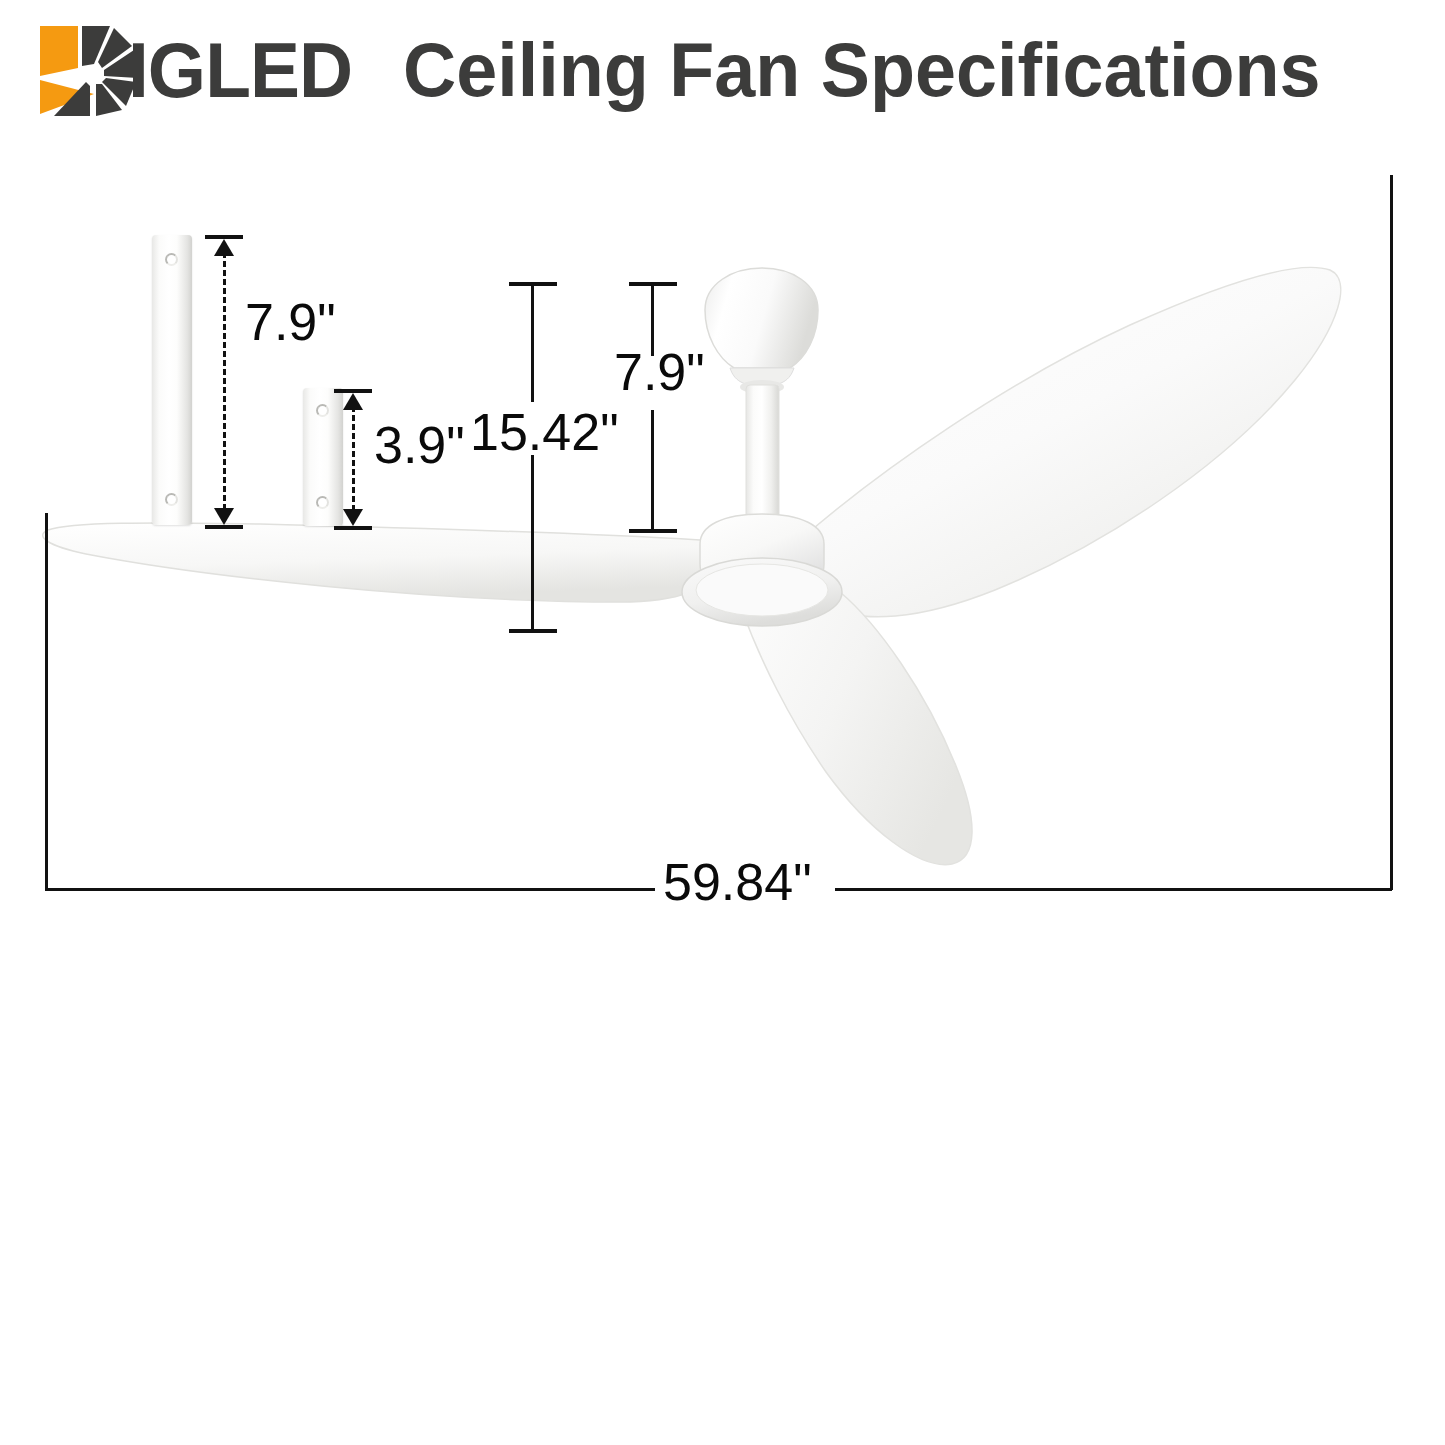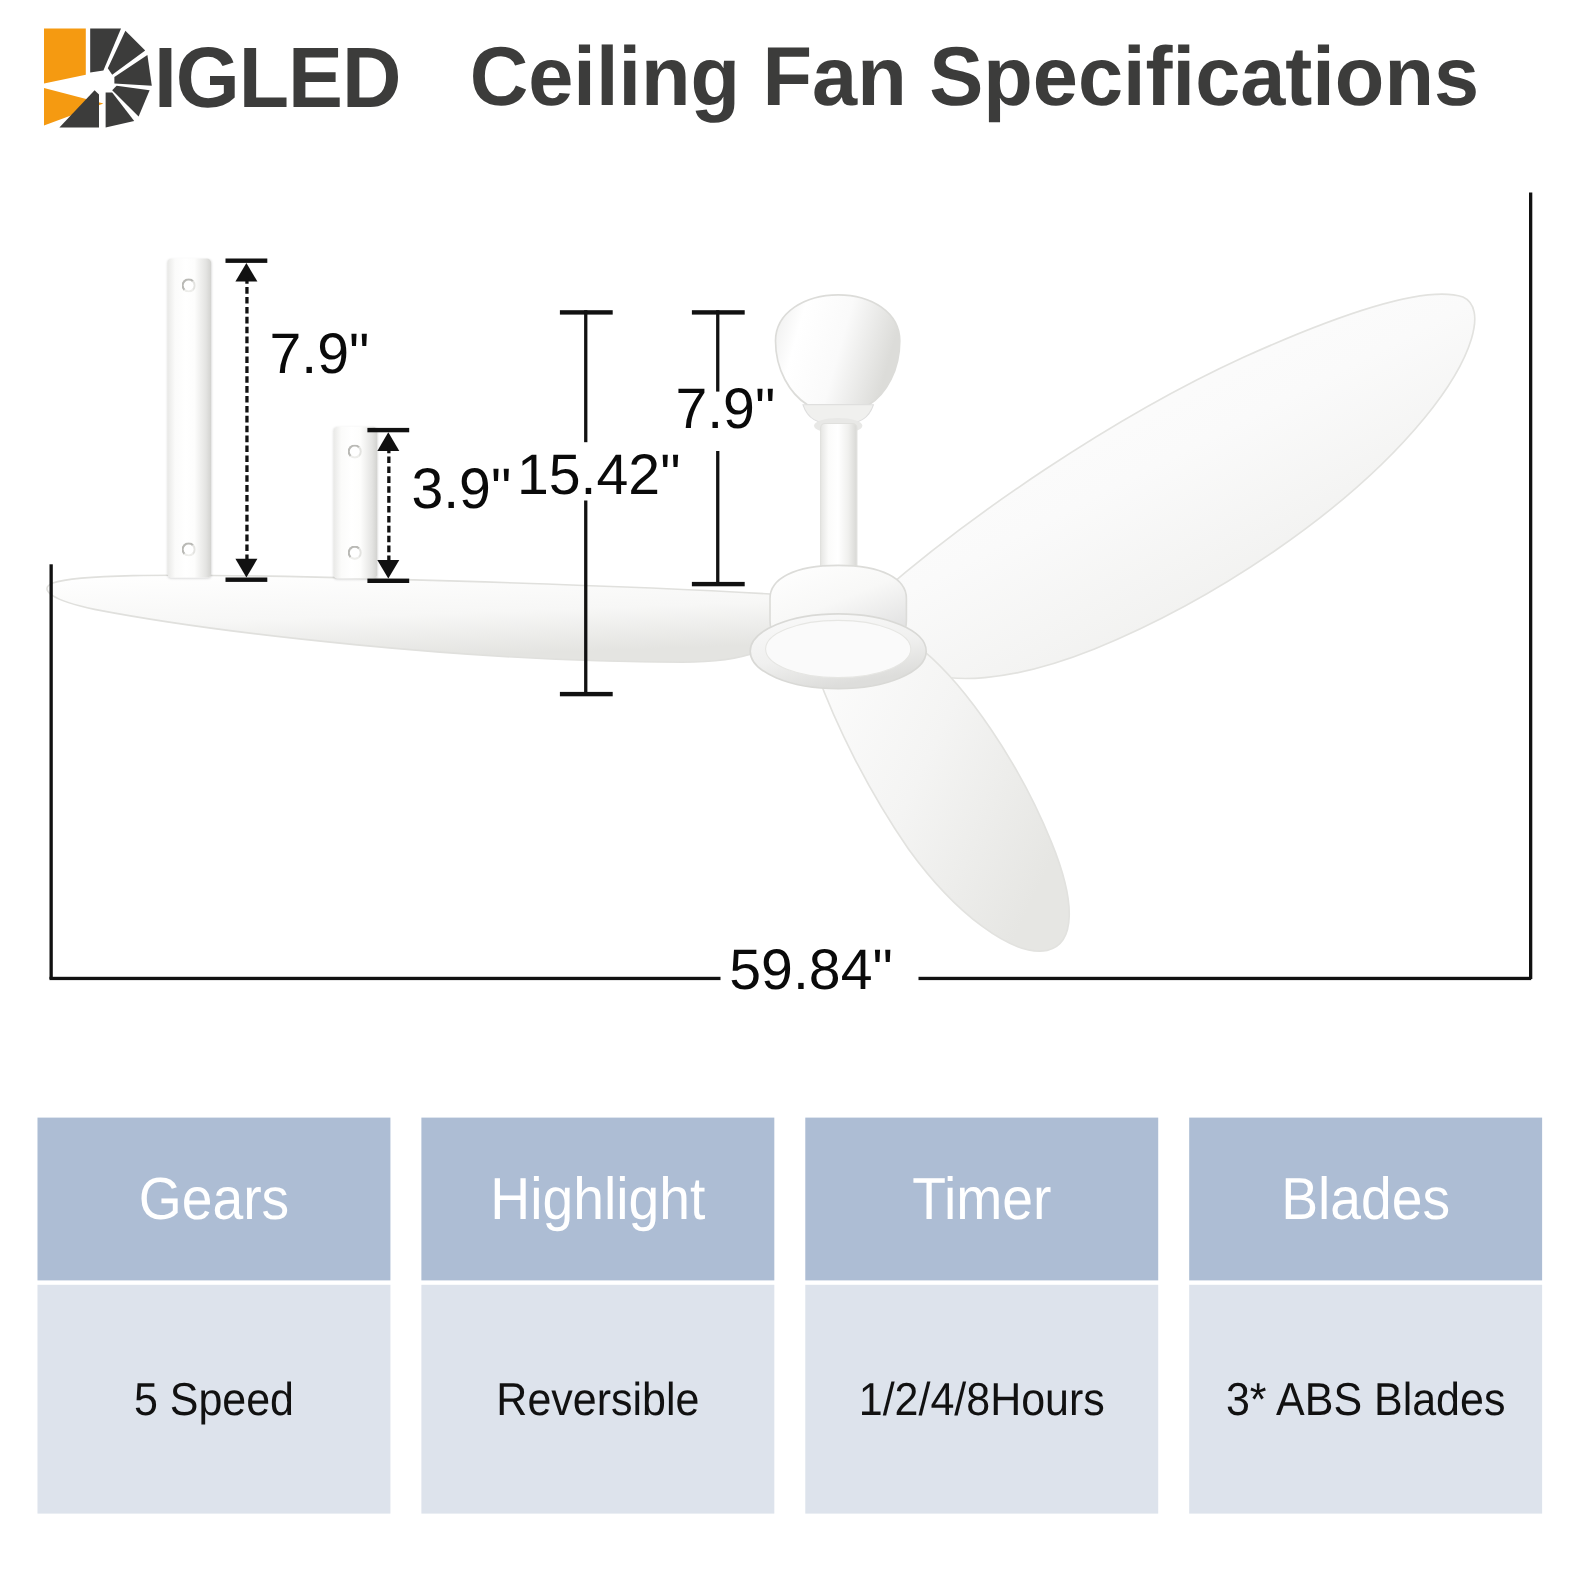--- a/index.html
+++ b/index.html
@@ -20,21 +20,20 @@
 
   
   #header {
     position: absolute;
     left: 0; top: 0;
     width: 1445px; height: 140px;
     display: flex;
     align-items: center;
     padding-left: 34px;
     box-sizing: border-box;
-    gap: 12px;
   }
   #logo-mark {
     position: relative;
     width: 112px;
     height: 100px;
     flex: 0 0 auto;
   }
   #logo-text {
     font-size: 78px;
     font-weight: bold;
@@ -303,32 +302,14 @@
     <div class="cap-h" style="left:629px; top:389px; width:48px;"></div>
     <div class="dim-label" style="left:614px; top:202px;">7.9"</div>
 
     <div class="dimline-v" style="left:45px; top:373px; height:377px;"></div>
     <div class="dimline-v" style="left:1390px; top:35px; height:715px;"></div>
     <div class="dimline-h" style="left:45px; top:748px; width:610px;"></div>
     <div class="dimline-h" style="left:835px; top:748px; width:557px;"></div>
     <div class="dim-label" style="left:663px; top:712px;">59.84"</div>
   </div>
 
-  <table id="spec-table">
-    <thead>
-      <tr>
-        <th>Gears</th>
-        <th>Highlight</th>
-        <th>Timer</th>
-        <th>Blades</th>
-      </tr>
-    </thead>
-    <tbody>
-      <tr>
-        <td>5 Speed</td>
-        <td>Reversible</td>
-        <td>1/2/4/8Hours</td>
-        <td>3* ABS Blades</td>
-      </tr>
-    </tbody>
-  </table>
 
 </div>
 
 </body></html>

